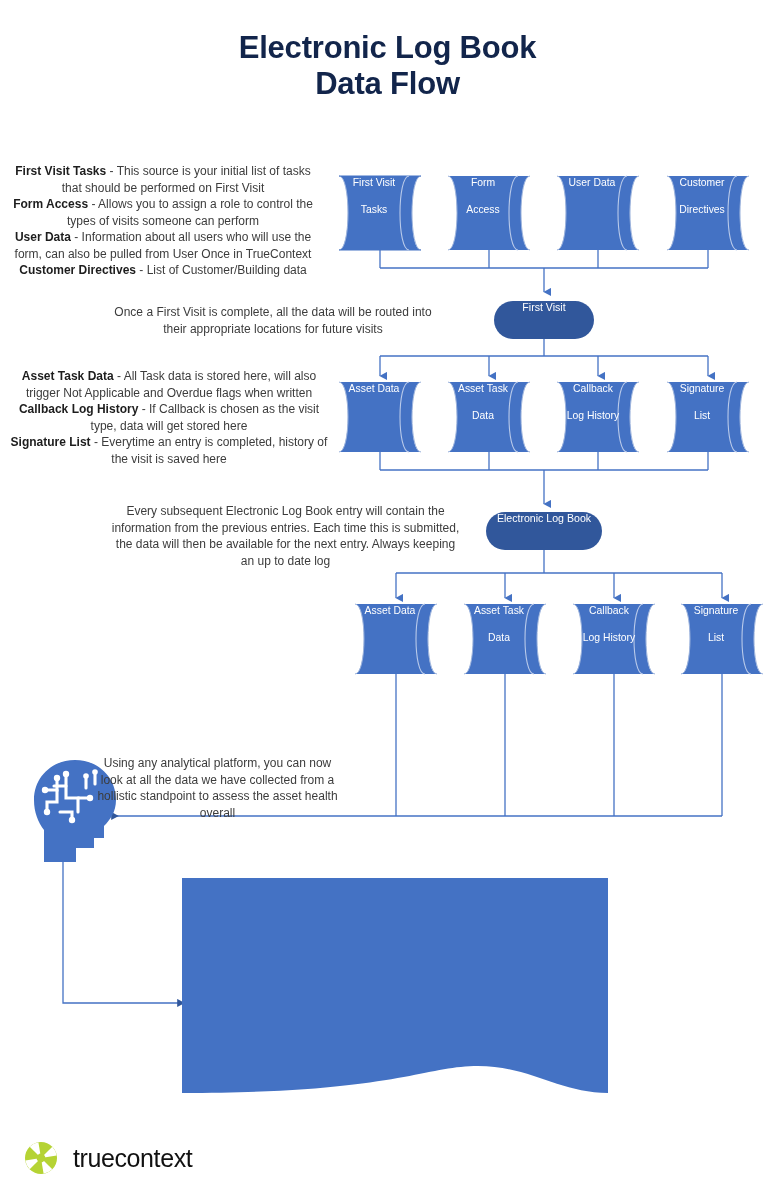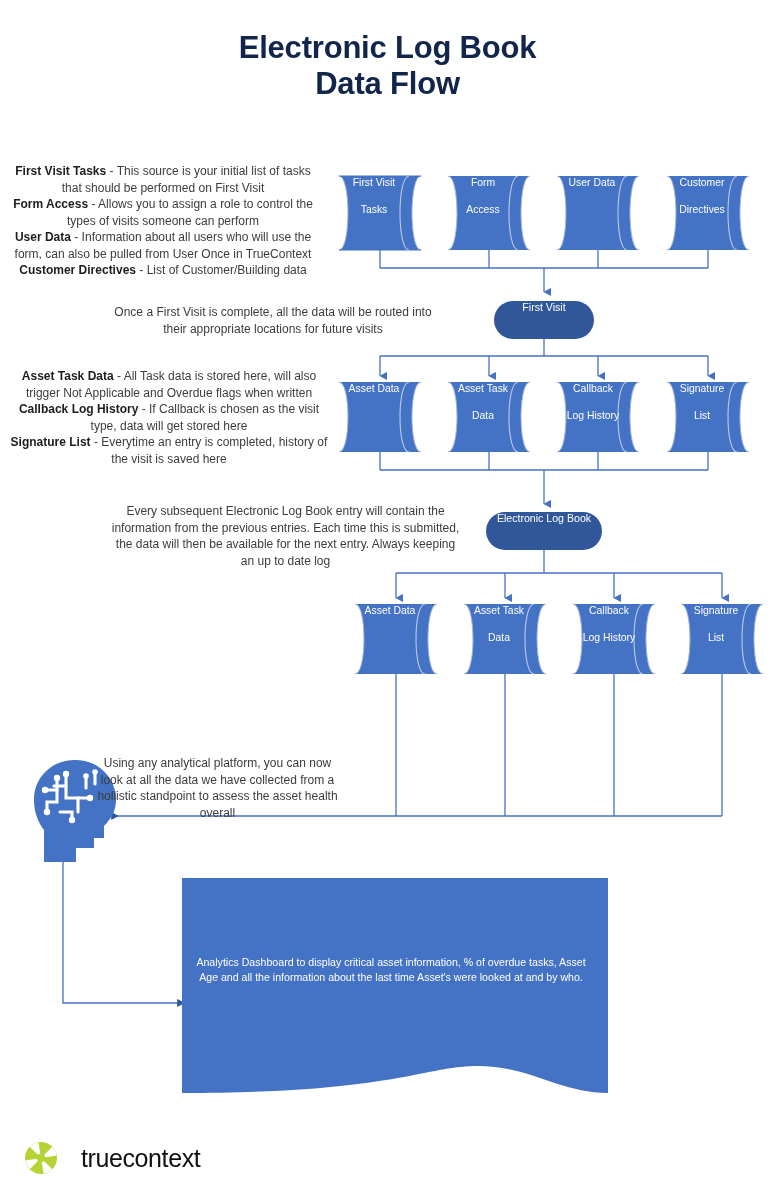--- a/index.html
+++ b/index.html
@@ -80,21 +80,21 @@
     line-height: 1.42;
   }
 
   
   #brand {
     position: absolute;
     left: 24px;
     top: 1141px;
     display: flex;
     align-items: center;
-    gap: 23px;
+    gap: 15px;
   }
   #brand-name {
     color: #111111;
     font-size: 25px;
     letter-spacing: -0.4px;
   }
 </style>
 </head>
 <body>
 
@@ -382,21 +382,20 @@
   <div class="desc" style="left:10px; top:368px; width:318px;">
     <span class="row"><b>Asset Task Data</b><span> - All Task data is stored here, will also trigger Not Applicable and Overdue flags when written</span></span>
     <span class="row"><b>Callback Log History</b><span> - If Callback is chosen as the visit type, data will get stored here</span></span>
     <span class="row"><b>Signature List</b><span> - Everytime an entry is completed, history of the visit is saved here</span></span>
   </div>
 
   <div class="desc" style="left:108px; top:503px; width:355px;">Every subsequent Electronic Log Book entry will contain the information from the previous entries. Each time this is submitted, the data will then be available for the next entry. Always keeping an up to date log</div>
 
   <div class="desc" style="left:95px; top:755px; width:245px;">Using any analytical platform, you can now look at all the data we have collected from a hollistic standpoint to assess the asset health overall</div>
 
-  <div id="dash-text">Analytics Dashboard to display critical asset information, % of overdue tasks, Asset Age and all the information about the last time Asset's were looked at and by who.</div>
 
   <div id="brand">
     <svg width="34" height="34" viewBox="0 0 34 34">
       <circle cx="17" cy="17" r="16" fill="#b5d334"></circle>
       <path d="M17,17 L5.7,5.7 A16,16 0 0 1 14.4,1.3 Z" fill="#ffffff"></path>
       <path d="M17,17 L28.3,5.7 A16,16 0 0 1 32.7,14.4 Z" fill="#ffffff"></path>
       <path d="M17,17 L28.3,28.3 A16,16 0 0 1 19.6,32.7 Z" fill="#ffffff"></path>
       <path d="M17,17 L5.7,28.3 A16,16 0 0 1 1.3,19.6 Z" fill="#ffffff"></path>
       <circle cx="17" cy="17" r="4.4" fill="#b5d334"></circle>
     </svg>

